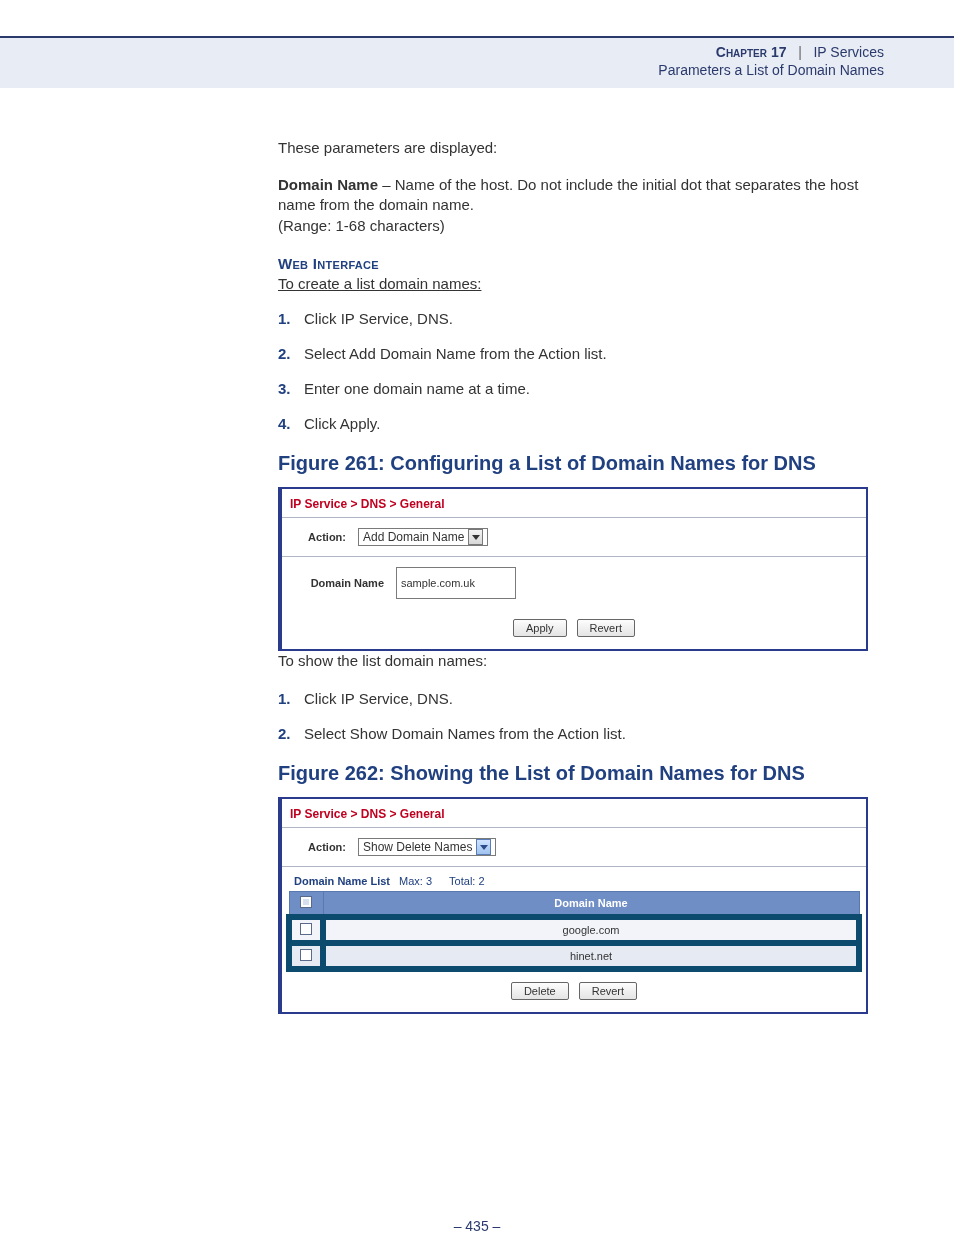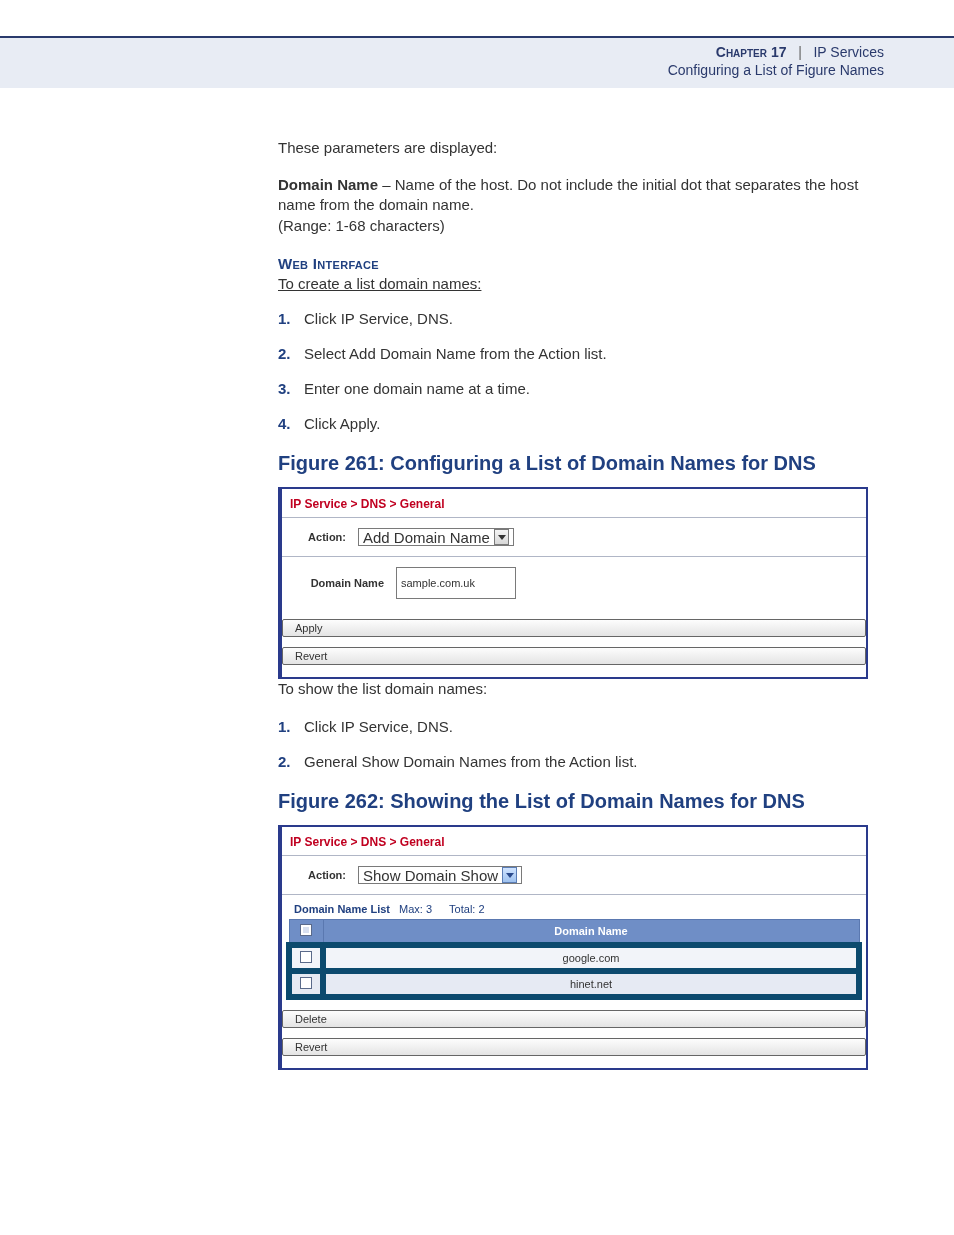--- a/index.html
+++ b/index.html
@@ -90,21 +90,21 @@
   }
   .figbox label.k { font-weight: bold; min-width: 90px; }
   .figbox label.k2 { font-weight: bold; min-width: 52px; }
   .figbox .sel {
     border: 1px solid #7a7a7a;
     background: #fff;
     height: 18px;
     display: inline-flex;
     align-items: center;
     padding: 0 4px;
-    font-size: 15px;
+    font-size: 12px;
     position: relative;
   }
   .figbox .sel .chev {
     display: inline-block;
     width: 15px; height: 16px;
     margin-left: 4px;
     background: linear-gradient(#f4f4f4,#d8d8d8);
     border: 1px solid #7a7a7a;
     position: relative;
   }
@@ -123,21 +123,20 @@
     font-size: 11px;
     min-width: 120px;
     display: inline-flex;
     align-items: center;
   }
   .figbox .btnrow {
     display: flex;
     justify-content: center;
     gap: 10px;
     padding: 10px 0 12px 0;
-    flex-direction: column;
   }
   .figbox .btn {
     border: 1px solid #666;
     background: linear-gradient(#fdfdfd,#e4e4e4);
     padding: 2px 12px;
     font-size: 11px;
     border-radius: 2px;
   }
   .fig261 { width: 590px; }
   .fig262 { width: 590px; }
@@ -198,21 +197,21 @@
 </head>
 <body>
 
 <div class="top-rule"></div>
 <div class="header-band">
   <div>
     <span class="chapter-label">Chapter 17</span>
     <span class="pipe">&nbsp;&nbsp;|&nbsp;&nbsp;</span>
     <span>IP Services</span>
   </div>
-  <div class="line2">Configuring a List of Figure Names</div>
+  <div class="line2">Parameters a List of Domain Names</div>
 </div>
 
 <div class="content">
 
   <p class="para">These parameters are displayed:</p>
 
   <p class="para">
     <strong>Domain Name</strong>
     <span> – Name of the host. Do not include the initial dot that separates the host name from the domain name.</span><br>
     <span>(Range: 1-68 characters)</span>
@@ -250,32 +249,32 @@
     <div class="btnrow">
       <span class="btn">Apply</span>
       <span class="btn">Revert</span>
     </div>
   </div>
 
   <p class="para" style="">To show the list domain names:</p>
 
   <ol class="steps">
     <li>Click IP Service, DNS.</li>
-    <li>General Show Domain Names from the Action list.</li>
+    <li>Select Show Domain Names from the Action list.</li>
   </ol>
 
   <div class="figure-caption">Figure 262:  Showing the List of Domain Names for DNS</div>
 
   <div class="figbox fig262">
     <div class="crumb">IP Service &gt; DNS &gt; General</div>
     <div class="rule"></div>
     <div class="row">
       <label class="k2">Action:</label>
       <span class="sel blue">
-        <span>Show Domain Show</span>
+        <span>Show Delete Names</span>
         <span class="chev"></span>
       </span>
     </div>
     <div class="rule"></div>
     <div class="listhead">
       <span>Domain Name List</span>
       <span class="max">Max: 3</span>
       <span class="tot">Total: 2</span>
     </div>
     <table>

